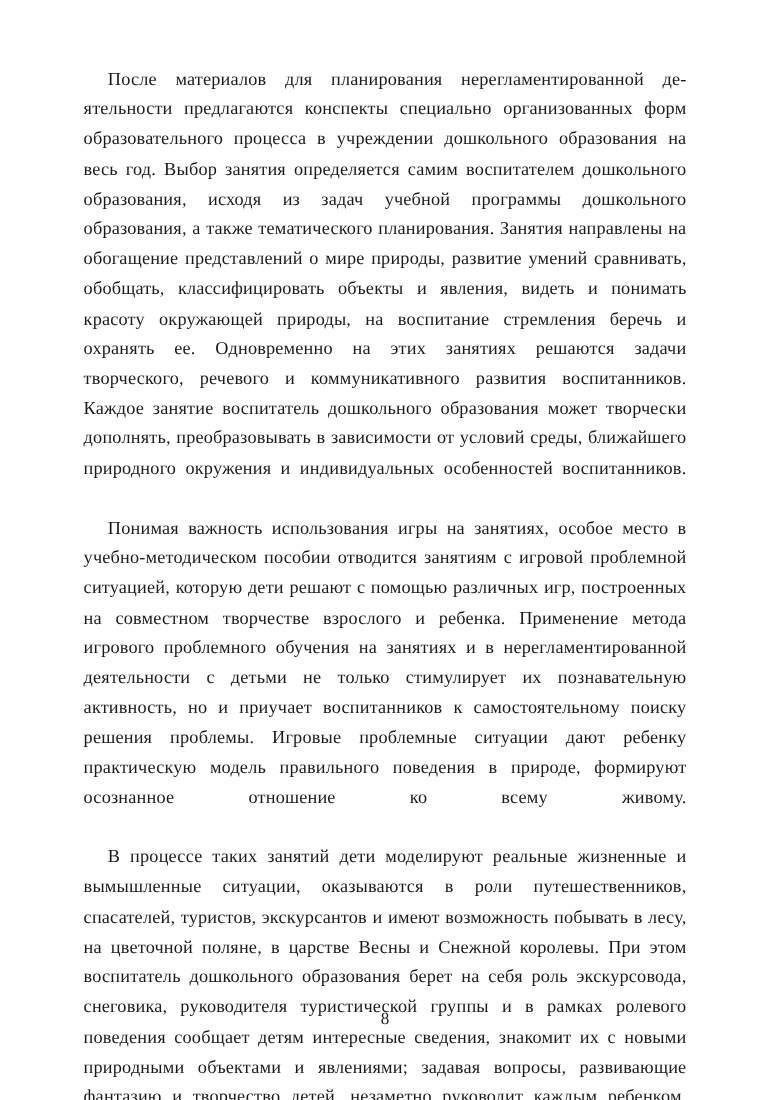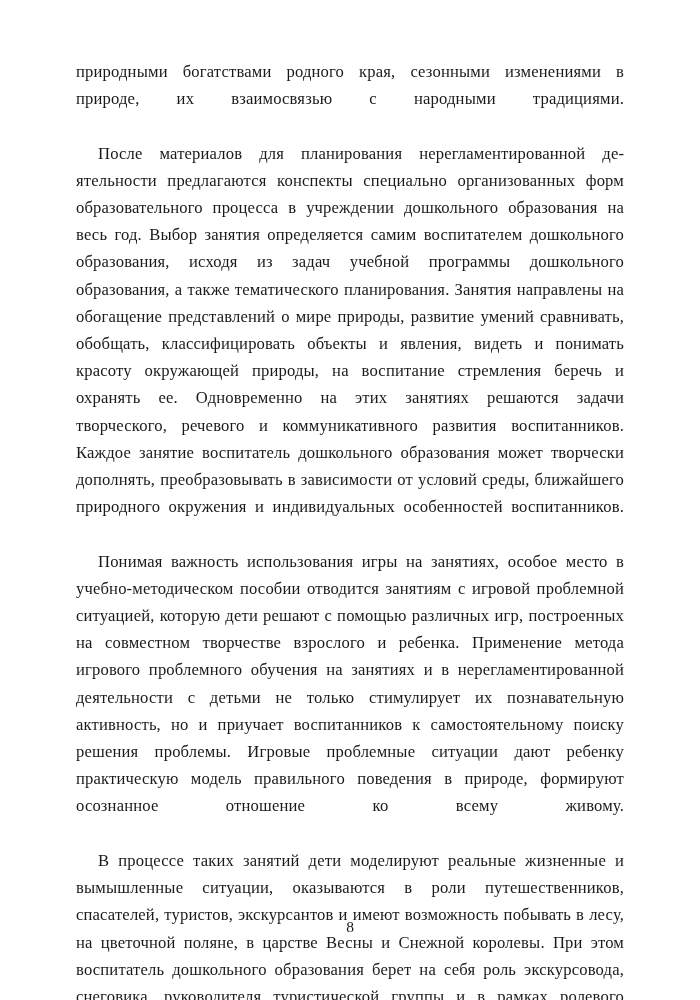--- a/index.html
+++ b/index.html
@@ -73,21 +73,20 @@
     font-family: "Liberation Serif", "DejaVu Serif", serif;
   }
 </style>
 </head>
 <body>
 
 <div id="page">
 
   <div id="text-block">
 
-    <p class="para cont">природными богатствами родного края, сезонными изменениями в природе, их взаимосвязью с народными традициями.</p>
 
     <p class="para indent">После материалов для планирования нерегламентированной де­ятельности предлагаются конспекты специально организованных форм образовательного процесса в учреждении дошкольного обра­зования на весь год. Выбор занятия определяется самим воспитате­лем дошкольного образования, исходя из задач учебной программы дошкольного образования, а также тематического планирования. Занятия направлены на обогащение представлений о мире природы, развитие умений сравнивать, обобщать, классифицировать объекты и явления, видеть и понимать красоту окружающей природы, на воспитание стремления беречь и охранять ее. Одновременно на этих занятиях решаются задачи творческого, речевого и коммуникативного развития воспитанников. Каждое занятие воспитатель дошкольно­го образования может творчески дополнять, преобразовывать в за­висимости от условий среды, ближайшего природного окружения и индивидуальных особенностей воспитанников.</p>
 
     <p class="para indent">Понимая важность использования игры на занятиях, особое место в учебно-методическом пособии отводится занятиям с игровой про­блемной ситуацией, которую дети решают с помощью различных игр, построенных на совместном творчестве взрослого и ребенка. Применение метода игрового проблемного обучения на занятиях и в нерегламентированной деятельности с детьми не только стиму­лирует их познавательную активность, но и приучает воспитанников к самостоятельному поиску решения проблемы. Игровые проблемные ситуации дают ребенку практическую модель правильного поведе­ния в природе, формируют осознанное отношение ко всему живому.</p>
 
     <p class="para indent">В процессе таких занятий дети моделируют реальные жизненные и вымышленные ситуации, оказываются в роли путешественников, спасателей, туристов, экскурсантов и имеют возможность побывать в лесу, на цветочной поляне, в царстве Весны и Снежной короле­вы. При этом воспитатель дошкольного образования берет на себя роль экскурсовода, снеговика, руководителя туристической группы и в рамках ролевого поведения сообщает детям интересные сведения, знакомит их с новыми природными объектами и явлениями; зада­вая вопросы, развивающие фантазию и творчество детей, незаметно руководит каждым ребенком, побуждая самостоятельно открывать мир природы и его закономерности.</p>
 
   </div>
 
   <div id="page-number">8</div>

